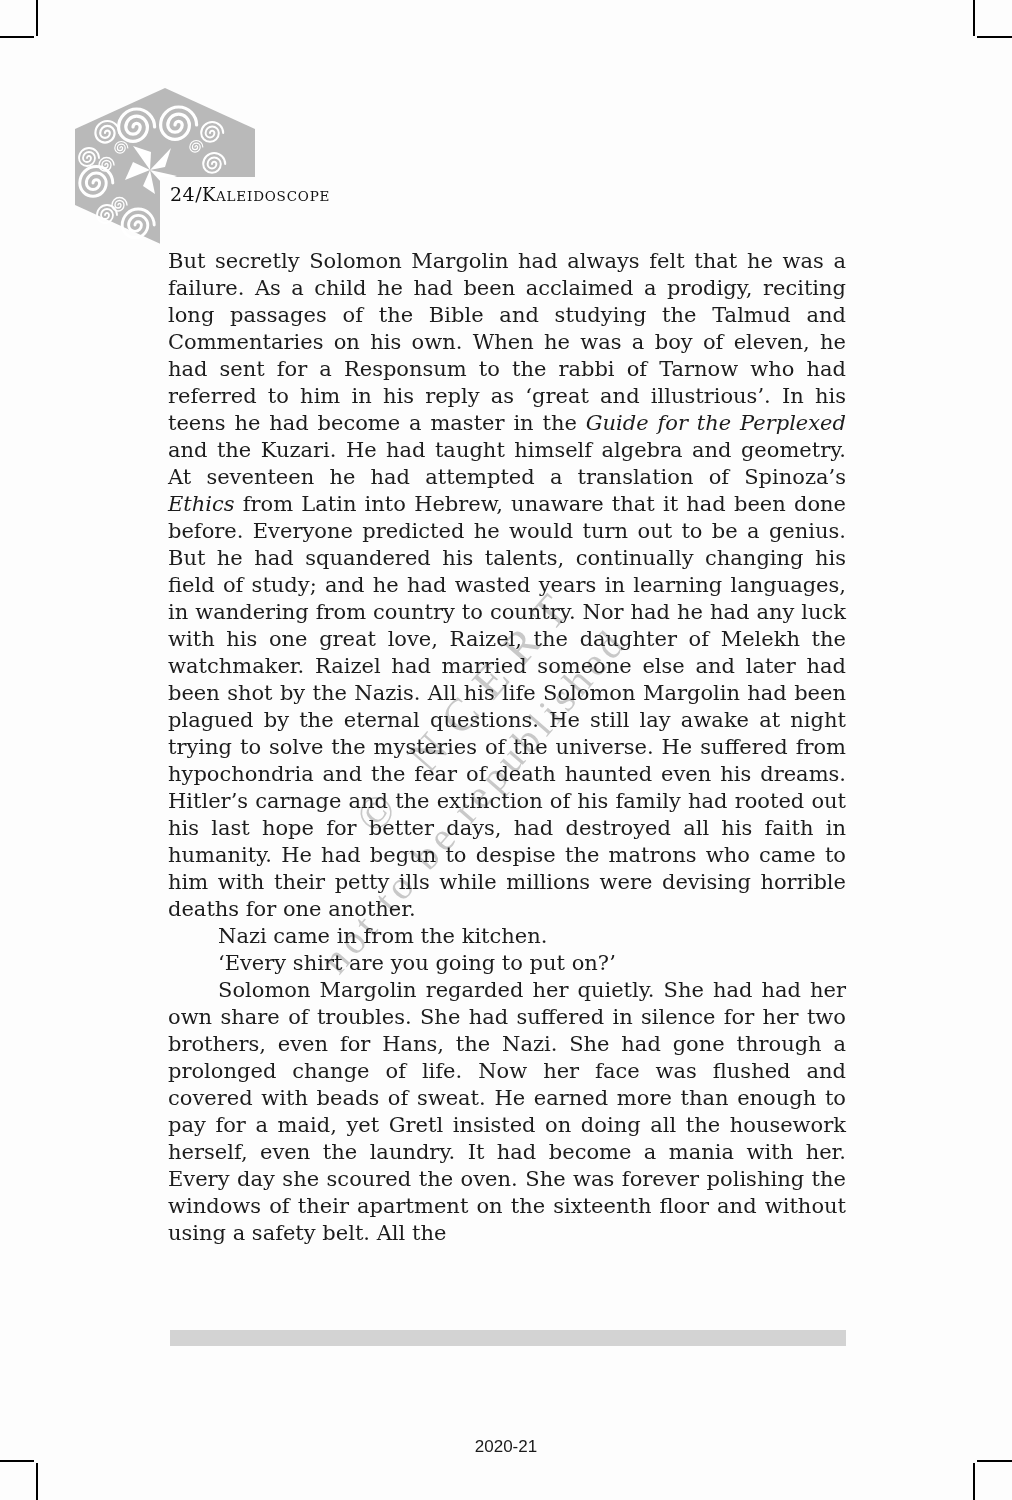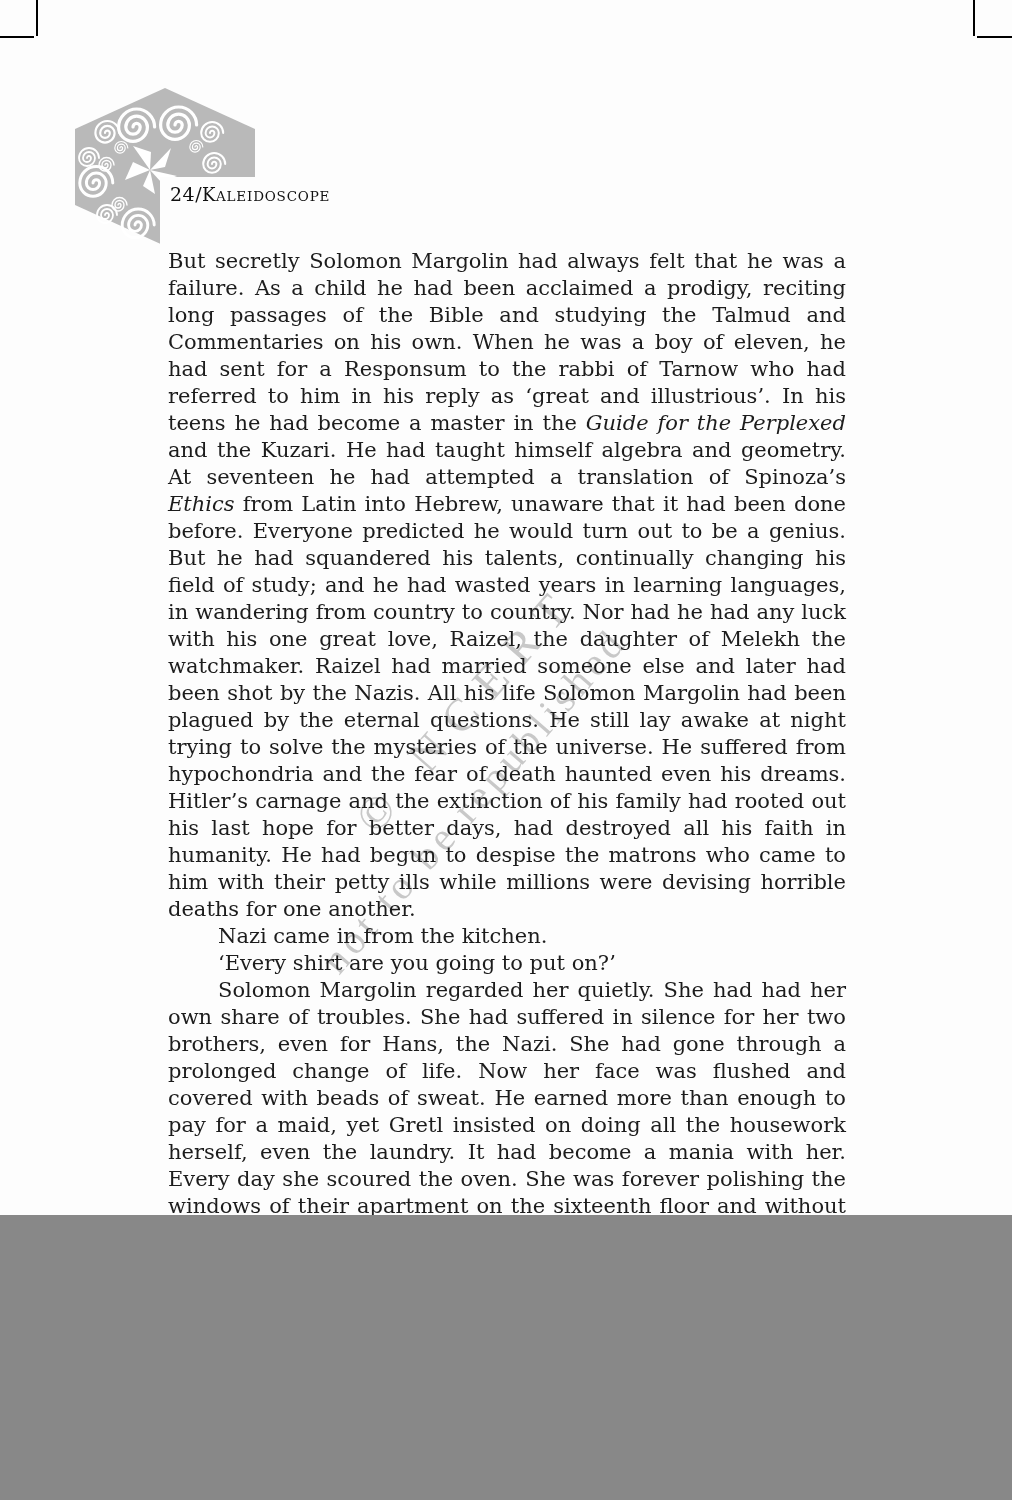--- a/index.html
+++ b/index.html
@@ -1,18 +1,18 @@
 <!DOCTYPE html>
 <html style="--hexagon: #b9b9b9; --watermark: #c3c3c3; --bar: #d3d3d3; --text: #1c1c1c;"><head>
 <meta charset="utf-8">
 <style>
   html,body{margin:0;padding:0;background:#888;}
   .page{
     position:relative;
-    width:1012px;height:1215px;
+    width:1012px;height:1500px;
     margin:0 auto;
     background:#fdfdfd;
     overflow:hidden;
     font-family:"DejaVu Serif", serif;
   }
   
   .crop{position:absolute;background:#000;}
   .crop.tl-v{left:36px;top:0;width:2px;height:36px;}
   .crop.tl-h{left:0;top:36px;width:34px;height:2px;}
   .crop.tr-v{left:973px;top:0;width:2px;height:36px;}

